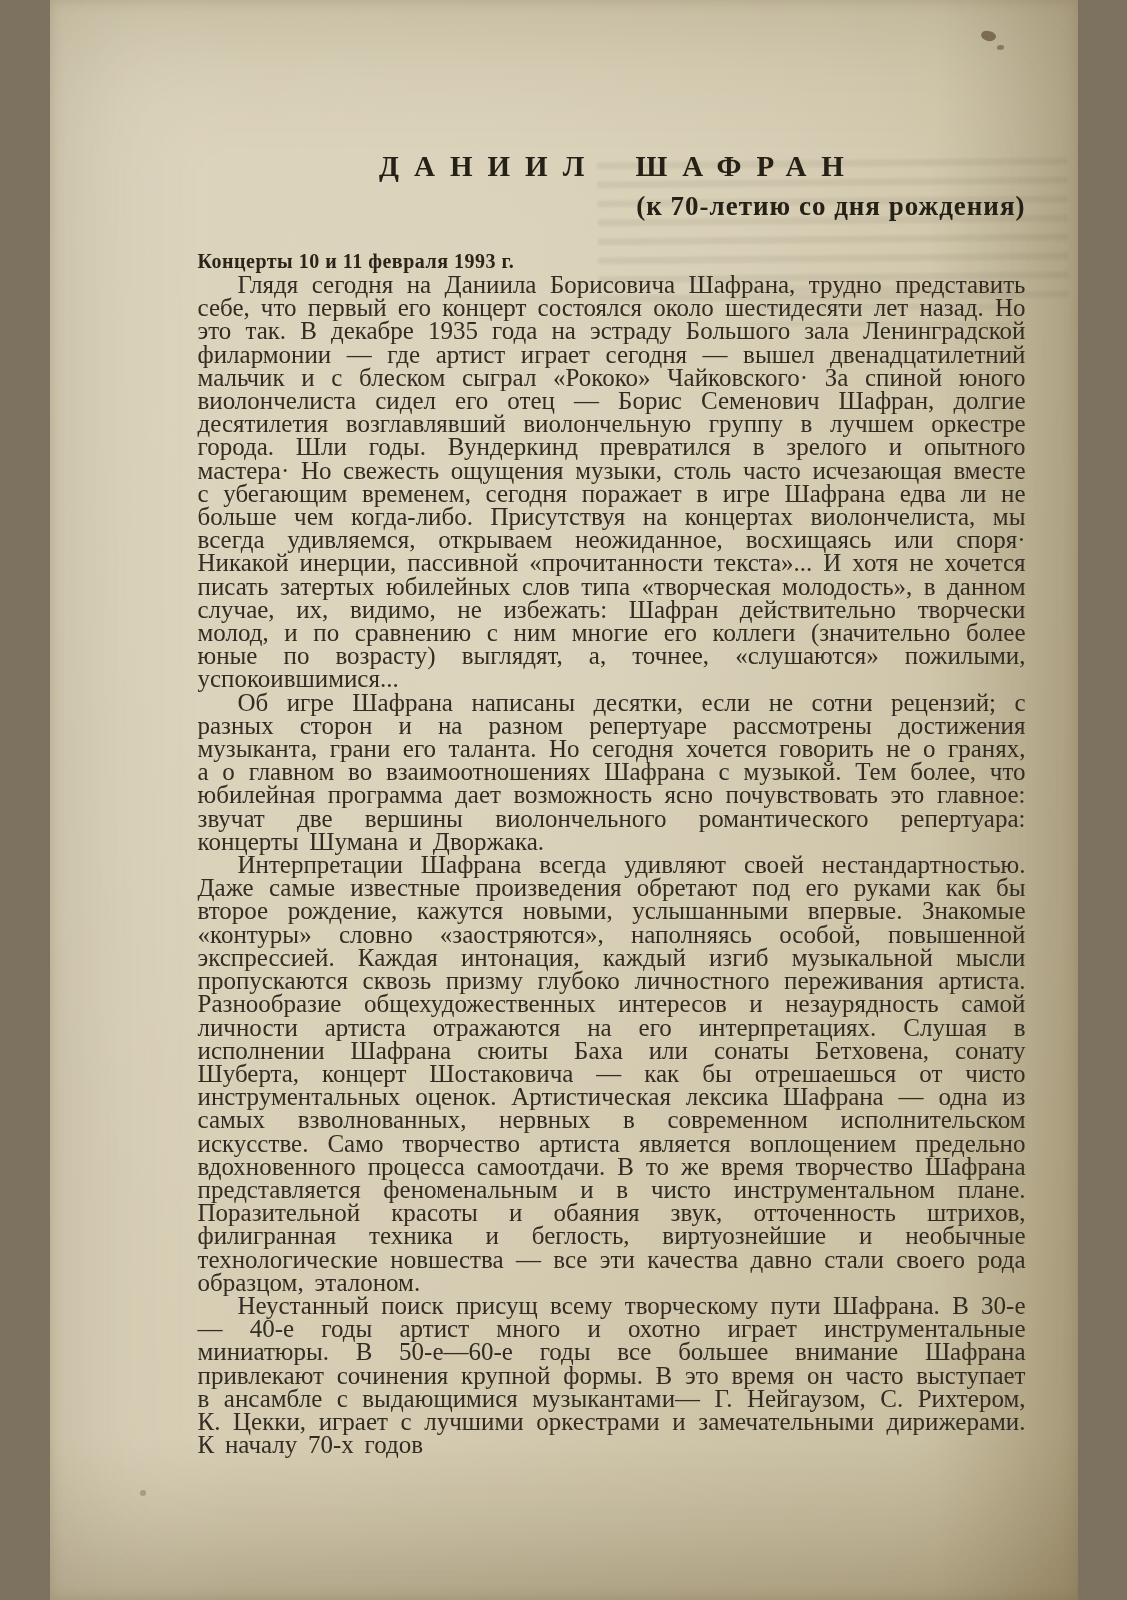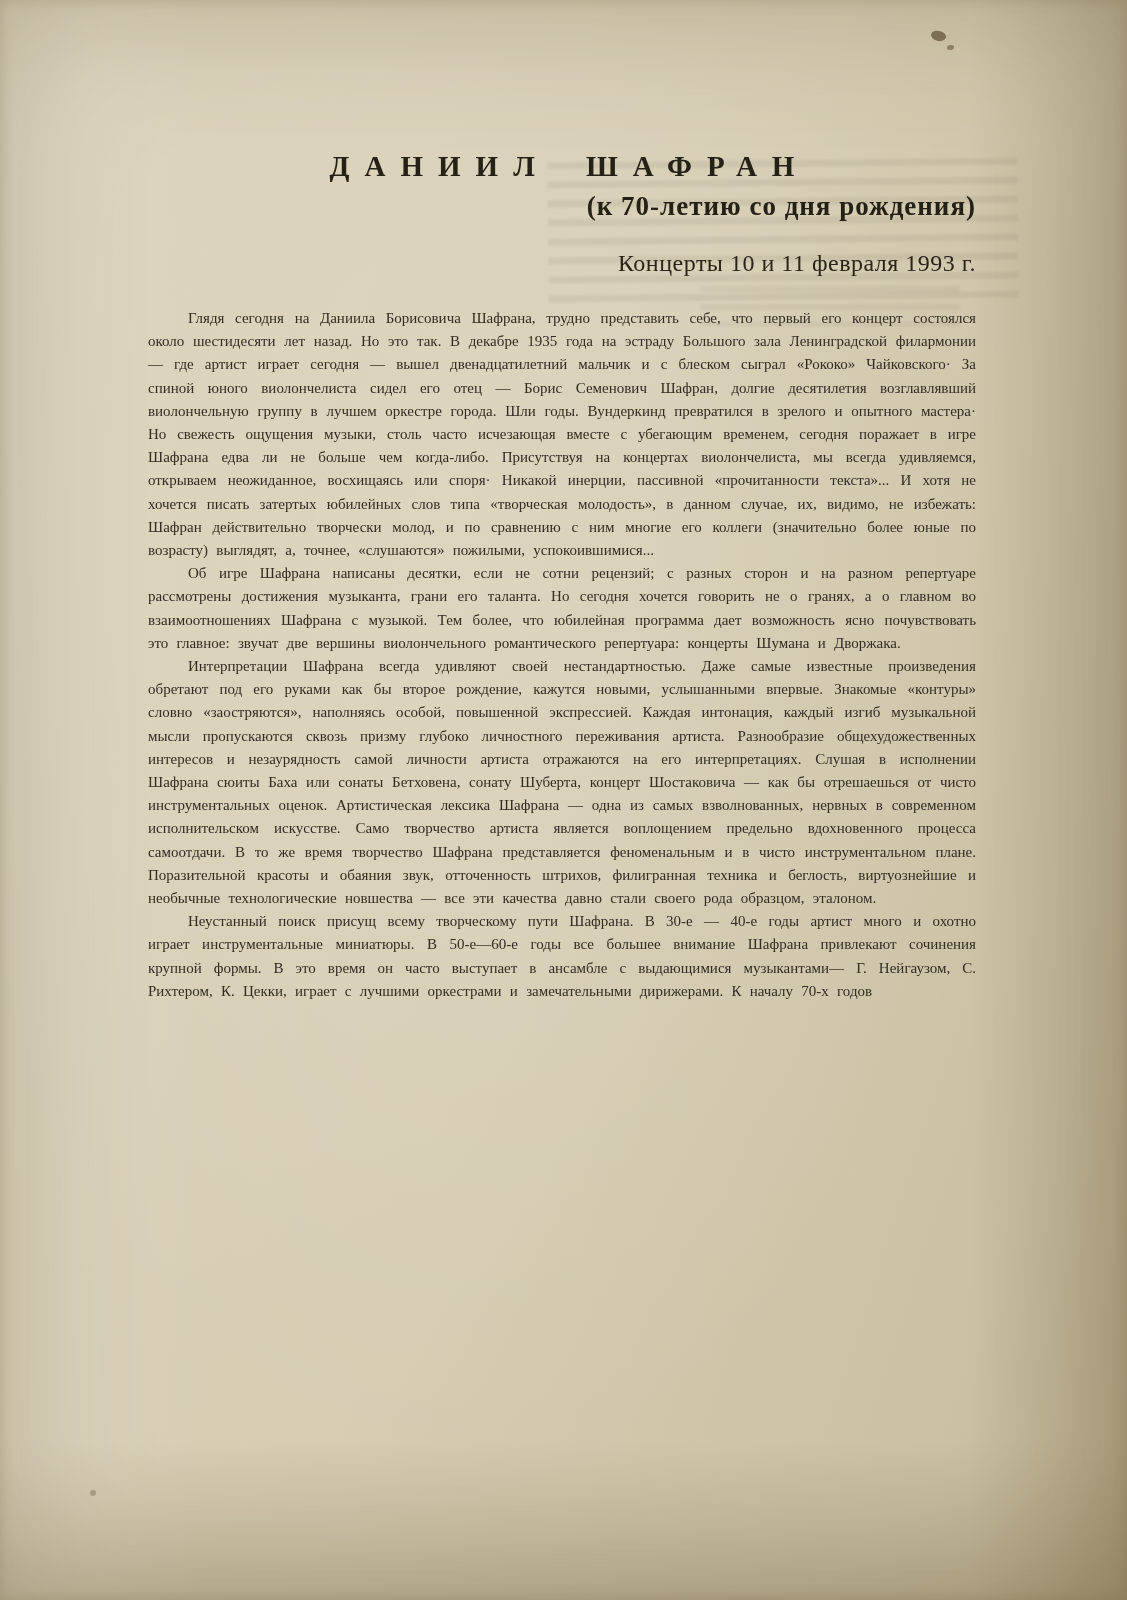--- a/index.html
+++ b/index.html
@@ -2,21 +2,21 @@
 <html><head>
 <meta charset="utf-8">
 <style>
   html, body {
     margin: 0;
     padding: 0;
     background: #7d7260;
   }
   .paper {
     position: relative;
-    width: 1127px;
+    width: 1028px;
     height: 1600px;
     margin: 0 auto;
     overflow: hidden;
     font-family: "Liberation Serif", "DejaVu Serif", serif;
     color: #2f2a22;
     background:
       linear-gradient(90deg, rgba(255,255,250,0.10) 0%, rgba(255,255,250,0) 18%),
       linear-gradient(270deg, rgba(110,92,58,0.22) 0%, rgba(110,92,58,0) 14%),
       linear-gradient(0deg, rgba(110,92,58,0.20) 0%, rgba(110,92,58,0) 10%),
       radial-gradient(ellipse at 42% 36%, rgba(255,255,244,0.16), rgba(255,255,244,0) 62%),
@@ -83,29 +83,28 @@
   .subtitle {
     margin: 8px 0 0 0;
     text-align: right;
     font-size: 27px;
     font-weight: bold;
     letter-spacing: 1px;
     color: #262117;
   }
   .dates {
     margin-top: 28px;
-    text-align: right;
-    font-size: 24px;
-    font-weight: normal;
+    text-align: left;
+    font-size: 20px;
+    font-weight: bold;
     letter-spacing: 0.5px;
     color: #2a2419;
   }
   .body-text {
-    margin-top: 30px;
-    font-size: 15px;
+    font-size: 25px;
     line-height: 23.2px;
     text-align: justify;
     word-spacing: 4.5px;
     color: #322c23;
   }
   .body-text p {
     margin: 0;
     text-indent: 40px;
   }
 </style>

